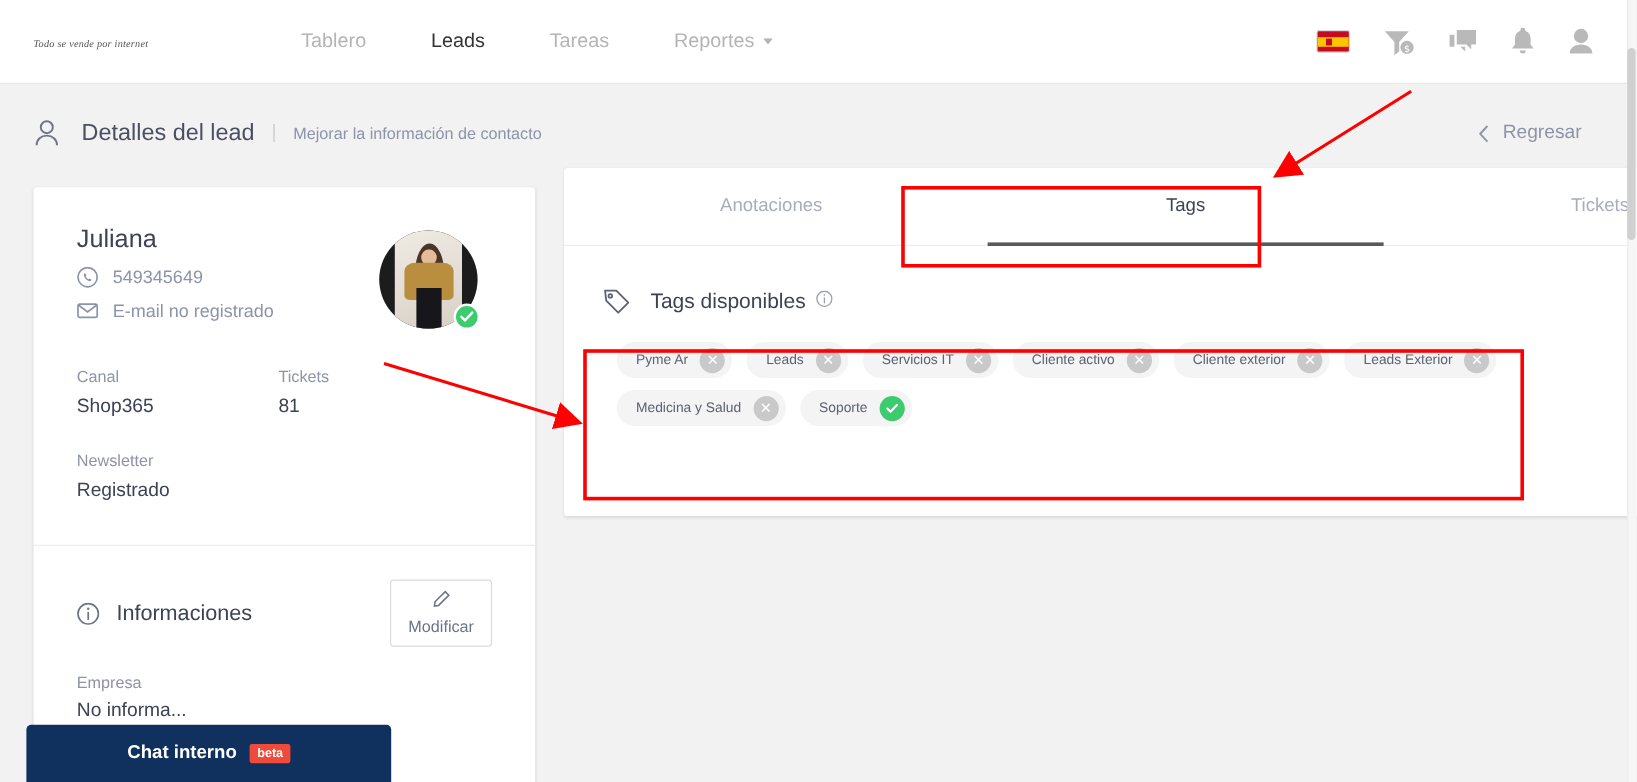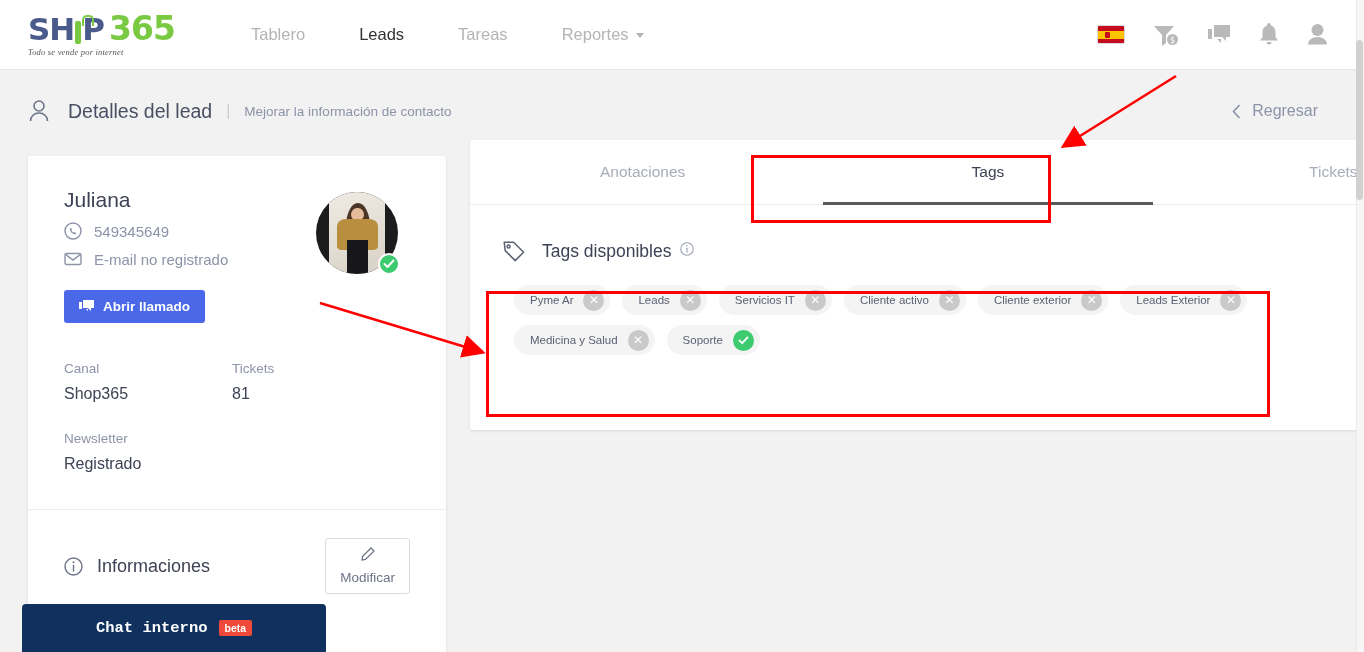--- a/index.html
+++ b/index.html
@@ -217,21 +217,21 @@
   }
 
   
   .chat-widget {
     position: absolute; left: 22px; bottom: 0;
     width: 304px; height: 48px;
     background: #10305e; border-radius: 4px 4px 0 0;
     display: flex; align-items: center; justify-content: center; gap: 11px;
     cursor: pointer;
   }
-  .chat-label { color: #fff; font-size: 15.5px; font-weight: 700; font-family: Liberation Mono, monospace; }
+  .chat-label { color: #fff; font-size: 15.5px; font-weight: 700; }
   .chat-beta {
     background: #f04b3a; color: #fff; font-size: 10.5px; font-weight: 700;
     padding: 2px 6px; border-radius: 2px;
   }
 
   
   .anno { position: absolute; pointer-events: none; }
   .anno-box { border: 3px solid #ff0000; }
   #box-tags-tab { left: 751px; top: 155px; width: 300px; height: 68px; }
   #box-chips   { left: 486px; top: 291px; width: 784px; height: 126px; }
@@ -247,26 +247,20 @@
     background: #d0d0d0; border-radius: 4px;
   }
 </style>
 </head>
 <body>
 
 <div id="root">
 
   <div class="navbar">
     <div class="logo">
-      <div class="logo-row">
-        <span class="logo-shop">SH</span>
-        <span class="logo-bag"></span>
-        <span class="logo-shop">P</span>
-        <span class="logo-365">365</span>
-      </div>
       <div class="logo-tag">Todo se vende por internet</div>
     </div>
 
     <div class="nav-links">
       <div class="nav-link">Tablero</div>
       <div class="nav-link active">Leads</div>
       <div class="nav-link">Tareas</div>
       <div class="nav-link">
         <span>Reportes</span><span class="caret"></span>
       </div>
@@ -342,27 +336,20 @@
           <div class="av-skirt"></div>
         </div>
         <div class="av-badge">
           <svg width="12" height="10" viewBox="0 0 12 10" fill="none" stroke="#fff" stroke-width="2" stroke-linecap="round" stroke-linejoin="round">
             <path d="M1.5 5l3 3 6-6.5"></path>
           </svg>
         </div>
       </div>
     </div>
 
-    <button class="btn-call">
-      <svg width="15" height="14" viewBox="0 0 15 14" fill="#fff">
-        <path d="M4 0h11v8h-3v3l-3-3H4z"></path>
-        <path d="M0 2h3v7h4l2 2v-2H0z"></path>
-      </svg>
-      <span>Abrir llamado</span>
-    </button>
 
     <div class="fields">
       <div class="field-row">
         <div class="field">
           <div class="field-label">Canal</div>
           <div class="field-value">Shop365</div>
         </div>
         <div class="field">
           <div class="field-label">Tickets</div>
           <div class="field-value">81</div>

